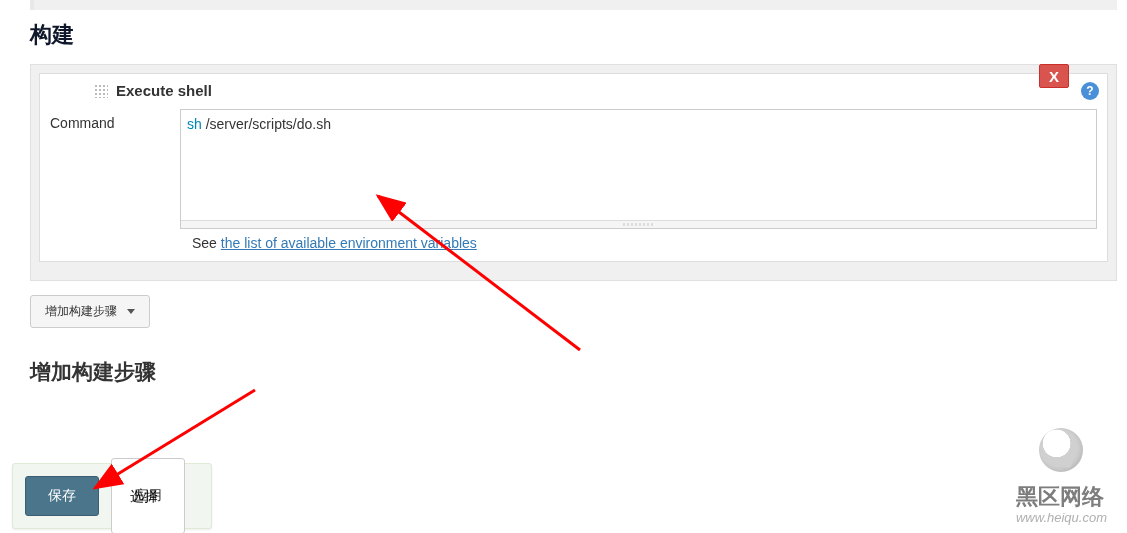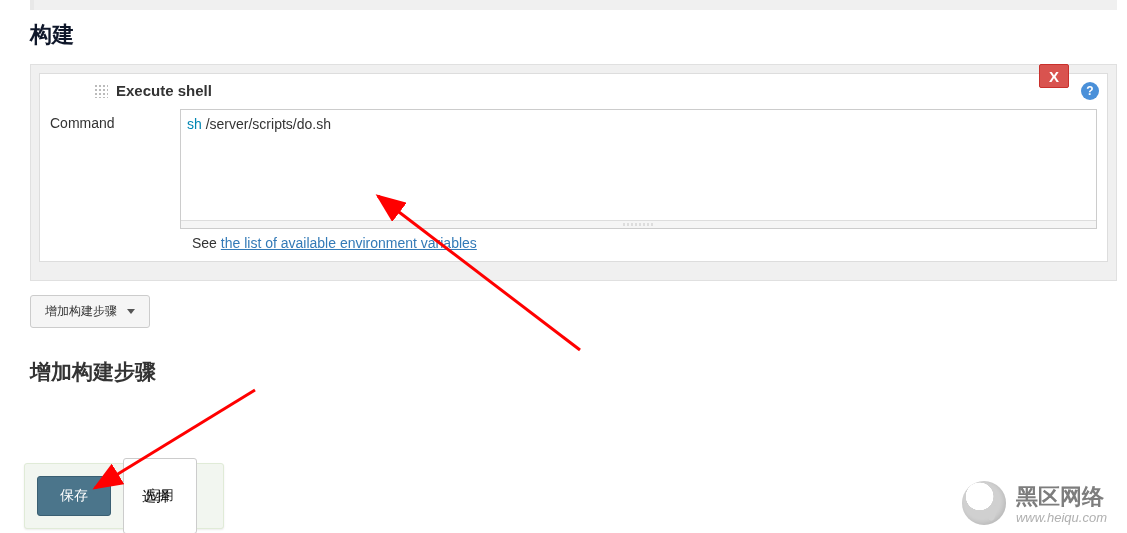--- a/index.html
+++ b/index.html
@@ -181,21 +181,21 @@
     border-top: 5px solid #555;
   }
   .section-title2 {
     font-size: 21px;
     font-weight: bold;
     color: #333;
     margin: 30px 0 0 20px;
   }
   .footer-bar {
     position: absolute;
-    left: 24px;
+    left: 12px;
     bottom: 4px;
     width: 200px;
     height: 66px;
     background: #f2f6f0;
     border: 1px solid #e0ebd7;
     border-radius: 3px;
     display: flex;
     align-items: center;
     padding: 0 12px;
     gap: 12px;
@@ -235,20 +235,21 @@
   }
   
   .watermark {
     position: absolute;
     right: 20px;
     bottom: 8px;
     display: flex;
     align-items: center;
     gap: 10px;
     color: #bbb;
+    flex-direction: column;
   }
   .watermark-logo {
     width: 44px; height: 44px;
     border-radius: 50%;
     background: radial-gradient(circle at 40% 35%, #fff 0 35%, #d0d0d0 36% 100%);
     position: relative;
     box-shadow: inset -2px -2px 4px rgba(0,0,0,0.1);
   }
   .watermark-logo::after{
     content:"";

